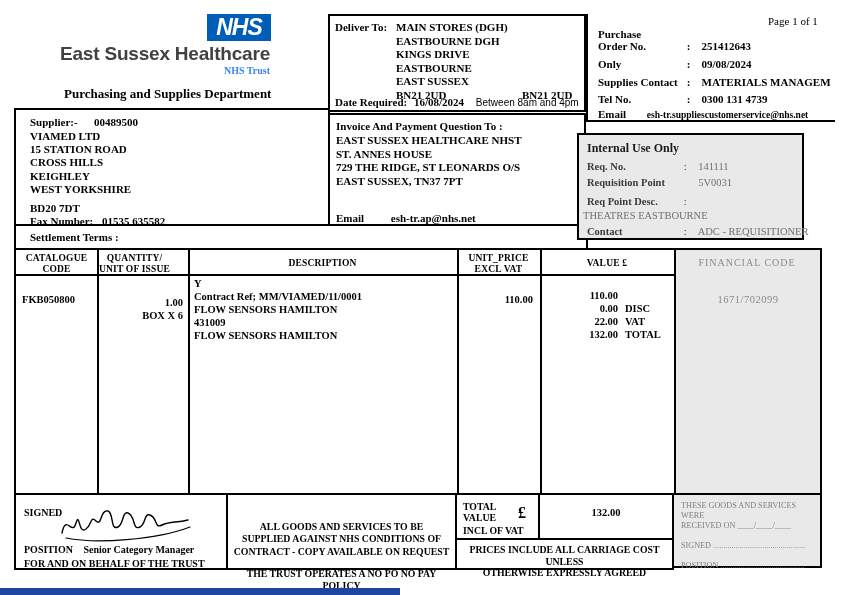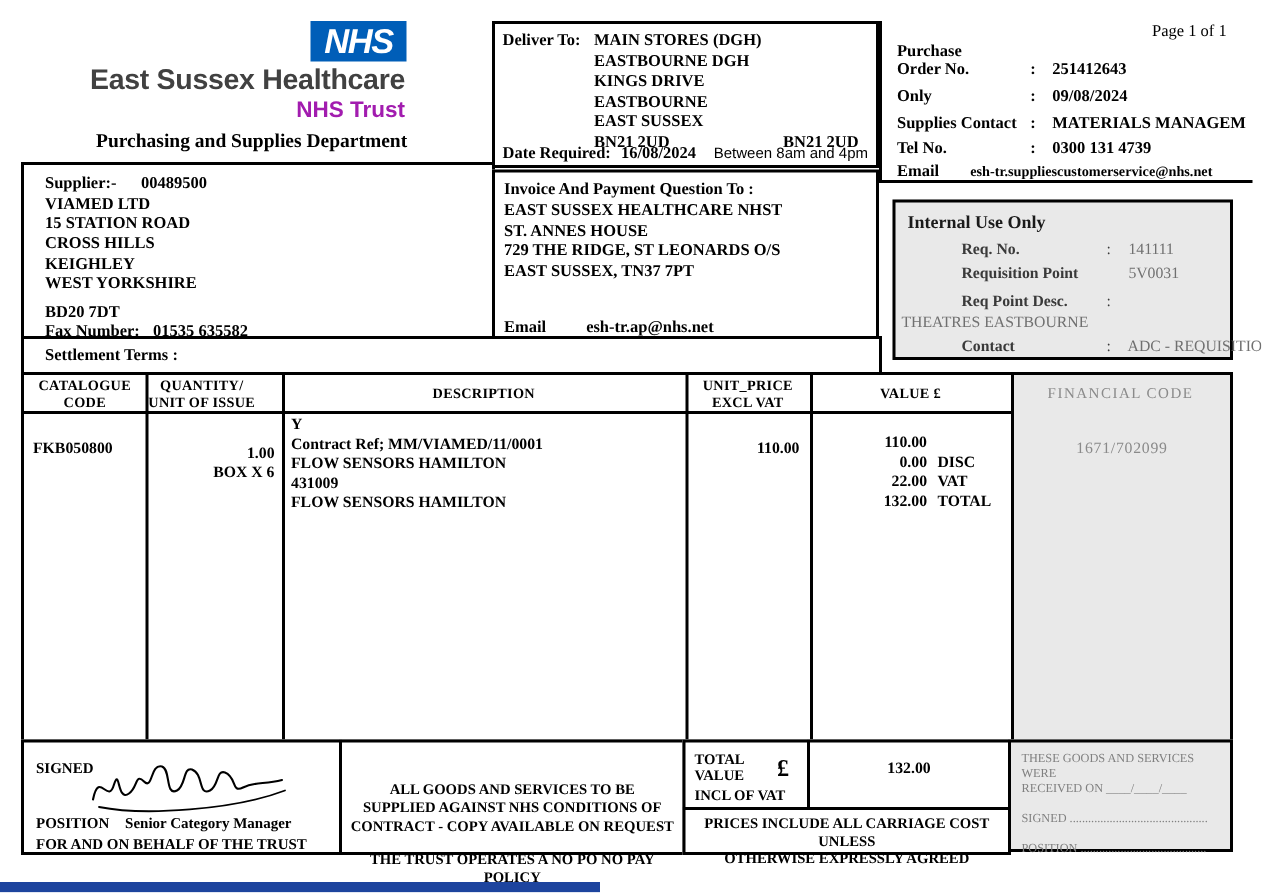--- a/index.html
+++ b/index.html
@@ -11,22 +11,22 @@
   .abs { position: absolute; }
   .box { position: absolute; border: 2px solid #000; background: #fff; }
   .nowrap { white-space: nowrap; }
 
   
   #nhs-logo { left: 207px; top: 14px; width: 64px; height: 27px; background: #005EB8;
     color: #fff; font-family: "Liberation Sans", sans-serif; font-style: italic; font-weight: bold;
     font-size: 23px; line-height: 26px; text-align: center; letter-spacing: -1px; }
   #org-name { right: 571px; top: 43px; font-family: "Liberation Sans", sans-serif;
     font-size: 19px; font-weight: 600; color: #414141; letter-spacing: -0.2px; }
-  #nhs-trust { right: 571px; top: 65px; font-family: Liberation Sans, sans-serif;
-    font-size: 15px; color: #a21caf; font-weight: 600; }
+  #nhs-trust { right: 571px; top: 65px; font-family: Liberation Serif, serif;
+    font-size: 10px; color: #3b82f6; font-weight: 600; }
   #dept { left: 64px; top: 86px; font-size: 13px; font-weight: bold; }
   #page-label { left: 768px; top: 15px; font-size: 11px; }
 
   
   #deliver-box { left: 328px; top: 14px; width: 258px; height: 98px; }
   #deliver-box .lbl { left: 5px; top: 5px; font-size: 11px; font-weight: bold; }
   #deliver-lines { left: 66px; top: 5px; font-size: 11px; font-weight: bold; line-height: 13.5px; }
   #deliver-pc-right { left: 192px; top: 73px; font-size: 11px; font-weight: bold; }
   #deliver-date-row { left: 5px; top: 80px; font-size: 11px; font-weight: bold; white-space: nowrap; }
   #deliver-date-row .win { font-family: "Liberation Sans", sans-serif; font-size: 10px; font-weight: normal; margin-left: 9px; margin-top: 31px; }
@@ -46,24 +46,24 @@
   #supplier-lines { left: 14px; top: 20px; line-height: 13.2px; }
   #settlement-box { left: 14px; top: 224px; width: 574px; height: 26px; }
   #settlement-box .txt { left: 14px; top: 5px; font-size: 11px; font-weight: bold; }
   #invoice-box { left: 328px; top: 113px; width: 258px; height: 113px; }
   #invoice-box .txt { font-size: 11px; font-weight: bold; }
   #invoice-lines { left: 6px; top: 19px; line-height: 13.5px; }
   #invoice-email-row { left: 6px; top: 97px; }
   #invoice-email-row .el { display: inline-block; width: 52px; }
 
   
-  #internal-box { left: 595px; top: 133px; width: 227px; height: 107px; background: #e9e9e9; padding-left: 40px; }
+  #internal-box { left: 577px; top: 133px; width: 227px; height: 107px; background: #e9e9e9; padding-left: 40px; }
   #internal-box .hd { left: 8px; top: 6px; font-size: 12px; font-weight: bold; color: #1a1a1a; }
   .irow { position: absolute; left: 8px; font-size: 10.5px; white-space: nowrap; }
-  .irow .il { display: inline-block; width: 94px; font-weight: bold; color: #3a3a3a; margin-left: 36px; }
+  .irow .il { display: inline-block; width: 94px; font-weight: bold; color: #3a3a3a; }
   .irow .ic { display: inline-block; width: 12px; color: #3a3a3a; }
   .irow .iv { color: #707070; }
 
   
   #po-table { left: 14px; top: 248px; width: 808px; height: 247px; }
   .vline { position: absolute; top: 0; bottom: 0; width: 2px; background: #000; }
   #hdr-bottom { position: absolute; left: 0; top: 24px; width: 660px; height: 2px; background: #000; }
   #fin-col-bg { position: absolute; left: 660px; top: 0; width: 144px; height: 243px; background: #e9e9e9; }
   .th { position: absolute; top: 3px; text-align: center; font-weight: bold; font-size: 9.5px; line-height: 10.5px; letter-spacing: 0.2px; }
   .td { position: absolute; font-size: 10.5px; font-weight: bold; }

